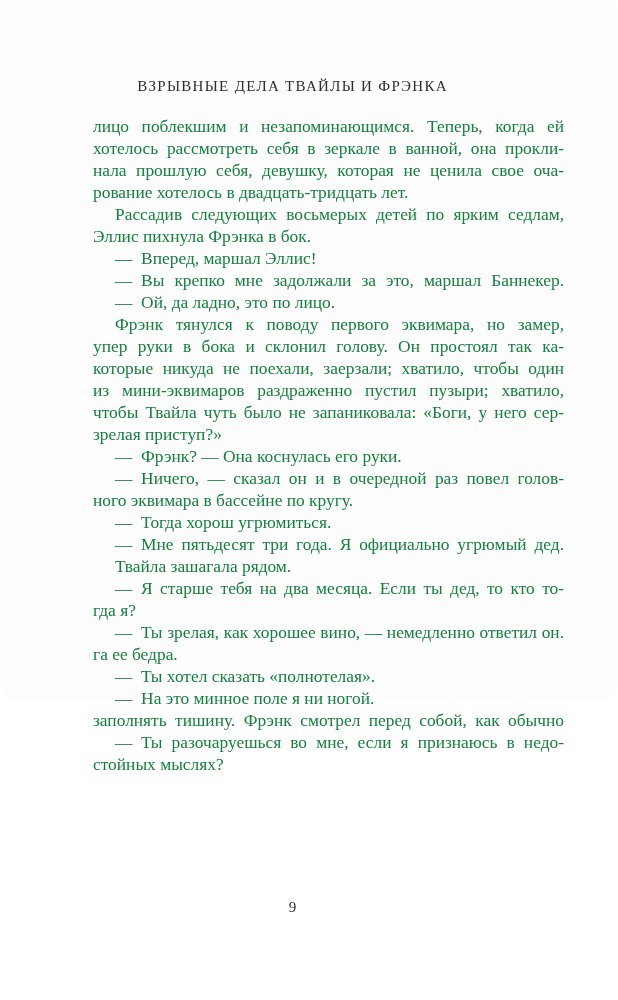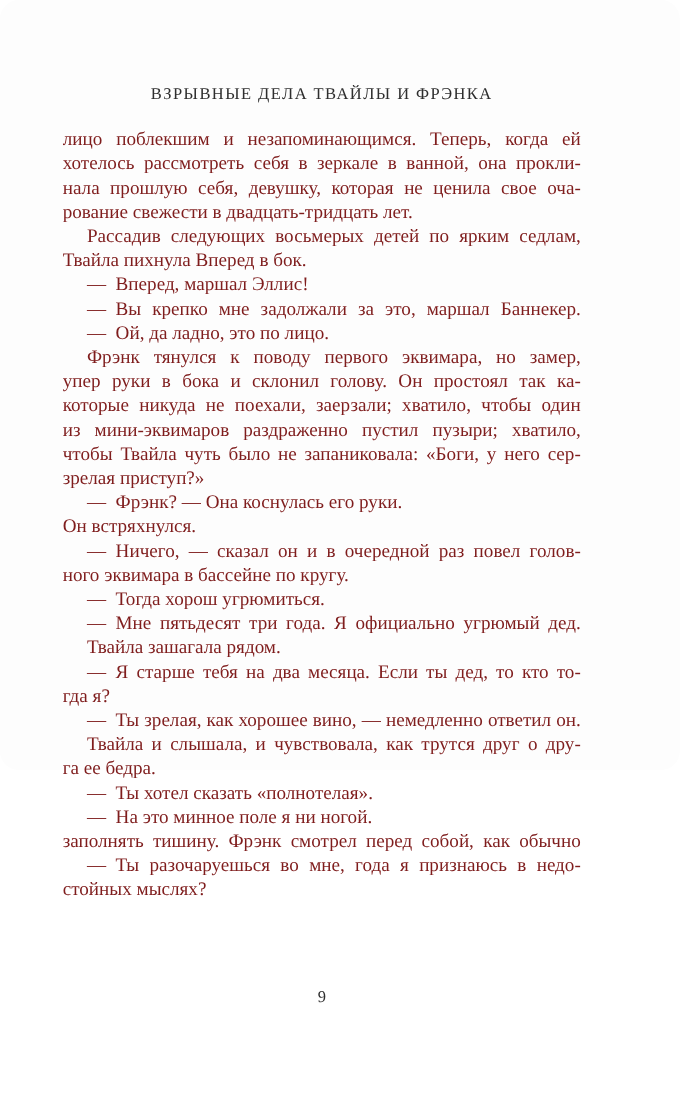--- a/index.html
+++ b/index.html
@@ -53,49 +53,47 @@
     font-size: 15px;
     color: #2e2e2e;
   }
 </style>
 </head>
 <body>
 
 <div class="page" style="background: rgb(253, 253, 253);">
   <div class="running-header" style="color: rgb(46, 46, 46);">ВЗРЫВНЫЕ ДЕЛА ТВАЙЛЫ И ФРЭНКА</div>
 
-  <div class="body-text" style="color: #7f1d1d;">
+  <div class="body-text" style="color: #15803d; margin-left: 36px;">
       <div class="line">лицо поблекшим и незапоминающимся. Теперь, когда ей</div>
       <div class="line">хотелось рассмотреть себя в зеркале в ванной, она прокли-</div>
       <div class="line">нала прошлую себя, девушку, которая не ценила свое оча-</div>
-      <div class="line end">рование свежести в двадцать-тридцать лет.</div>
+      <div class="line end">рование хотелось в двадцать-тридцать лет.</div>
       <div class="line indent">Рассадив следующих восьмерых детей по ярким седлам,</div>
-      <div class="line end">Твайла пихнула Вперед в бок.</div>
+      <div class="line end">Эллис пихнула Фрэнка в бок.</div>
       <div class="line indent end">— Вперед, маршал Эллис!</div>
       <div class="line indent">— Вы крепко мне задолжали за это, маршал Баннекер.</div>
       <div class="line indent end">— Ой, да ладно, это по лицо.</div>
       <div class="line indent">Фрэнк тянулся к поводу первого эквимара, но замер,</div>
       <div class="line">упер руки в бока и склонил голову. Он простоял так ка-</div>
       <div class="line">которые никуда не поехали, заерзали; хватило, чтобы один</div>
       <div class="line">из мини-эквимаров раздраженно пустил пузыри; хватило,</div>
       <div class="line">чтобы Твайла чуть было не запаниковала: «Боги, у него сер-</div>
       <div class="line end">зрелая приступ?»</div>
       <div class="line indent end">— Фрэнк? — Она коснулась его руки.</div>
-      <div class="line end">Он встряхнулся.</div>
       <div class="line indent">— Ничего, — сказал он и в очередной раз повел голов-</div>
       <div class="line end">ного эквимара в бассейне по кругу.</div>
       <div class="line indent end">— Тогда хорош угрюмиться.</div>
       <div class="line indent">— Мне пятьдесят три года. Я официально угрюмый дед.</div>
       <div class="line indent end">Твайла зашагала рядом.</div>
       <div class="line indent">— Я старше тебя на два месяца. Если ты дед, то кто то-</div>
       <div class="line end">гда я?</div>
       <div class="line indent">— Ты зрелая, как хорошее вино, — немедленно ответил он.</div>
-      <div class="line indent">Твайла и слышала, и чувствовала, как трутся друг о дру-</div>
       <div class="line end">га ее бедра.</div>
       <div class="line indent end">— Ты хотел сказать «полнотелая».</div>
       <div class="line indent end">— На это минное поле я ни ногой.</div>
       <div class="line">заполнять тишину. Фрэнк смотрел перед собой, как обычно</div>
-      <div class="line indent">— Ты разочаруешься во мне, года я признаюсь в недо-</div>
+      <div class="line indent">— Ты разочаруешься во мне, если я признаюсь в недо-</div>
       <div class="line end">стойных мыслях?</div>
     </div>
 
   <div class="page-number" style="color: rgb(46, 46, 46);">9</div>
 </div>
 
 </body></html>

